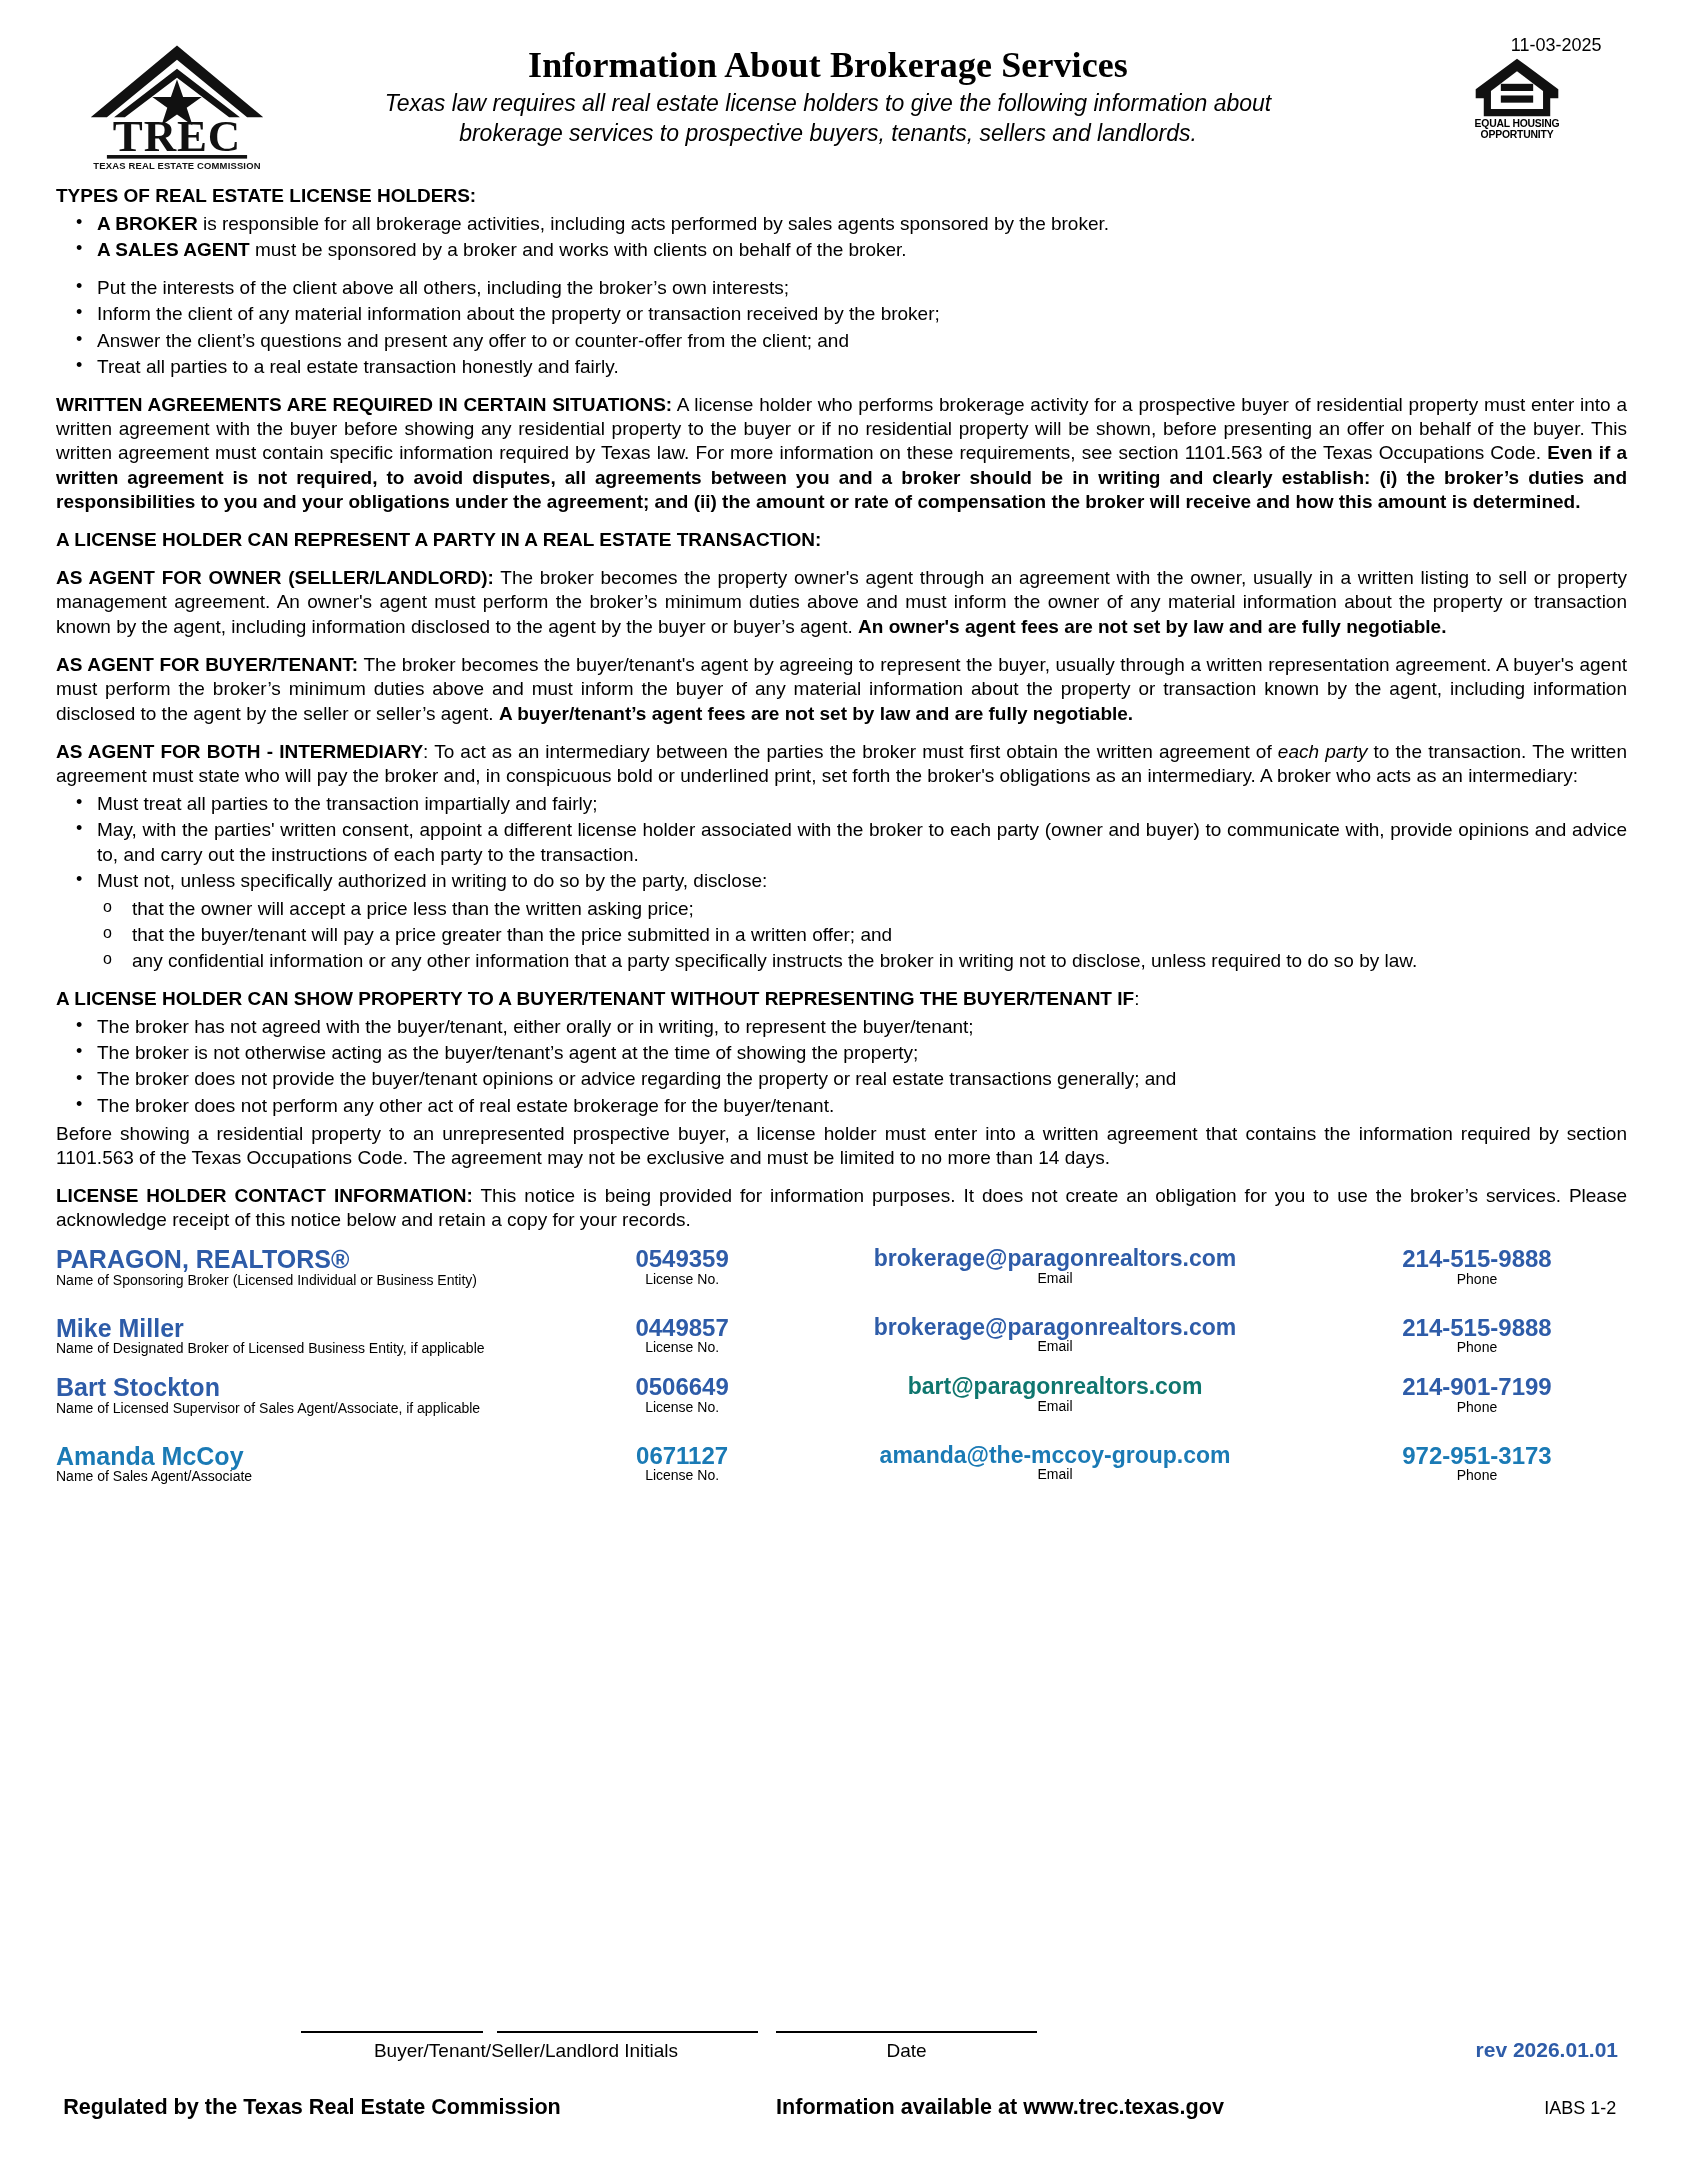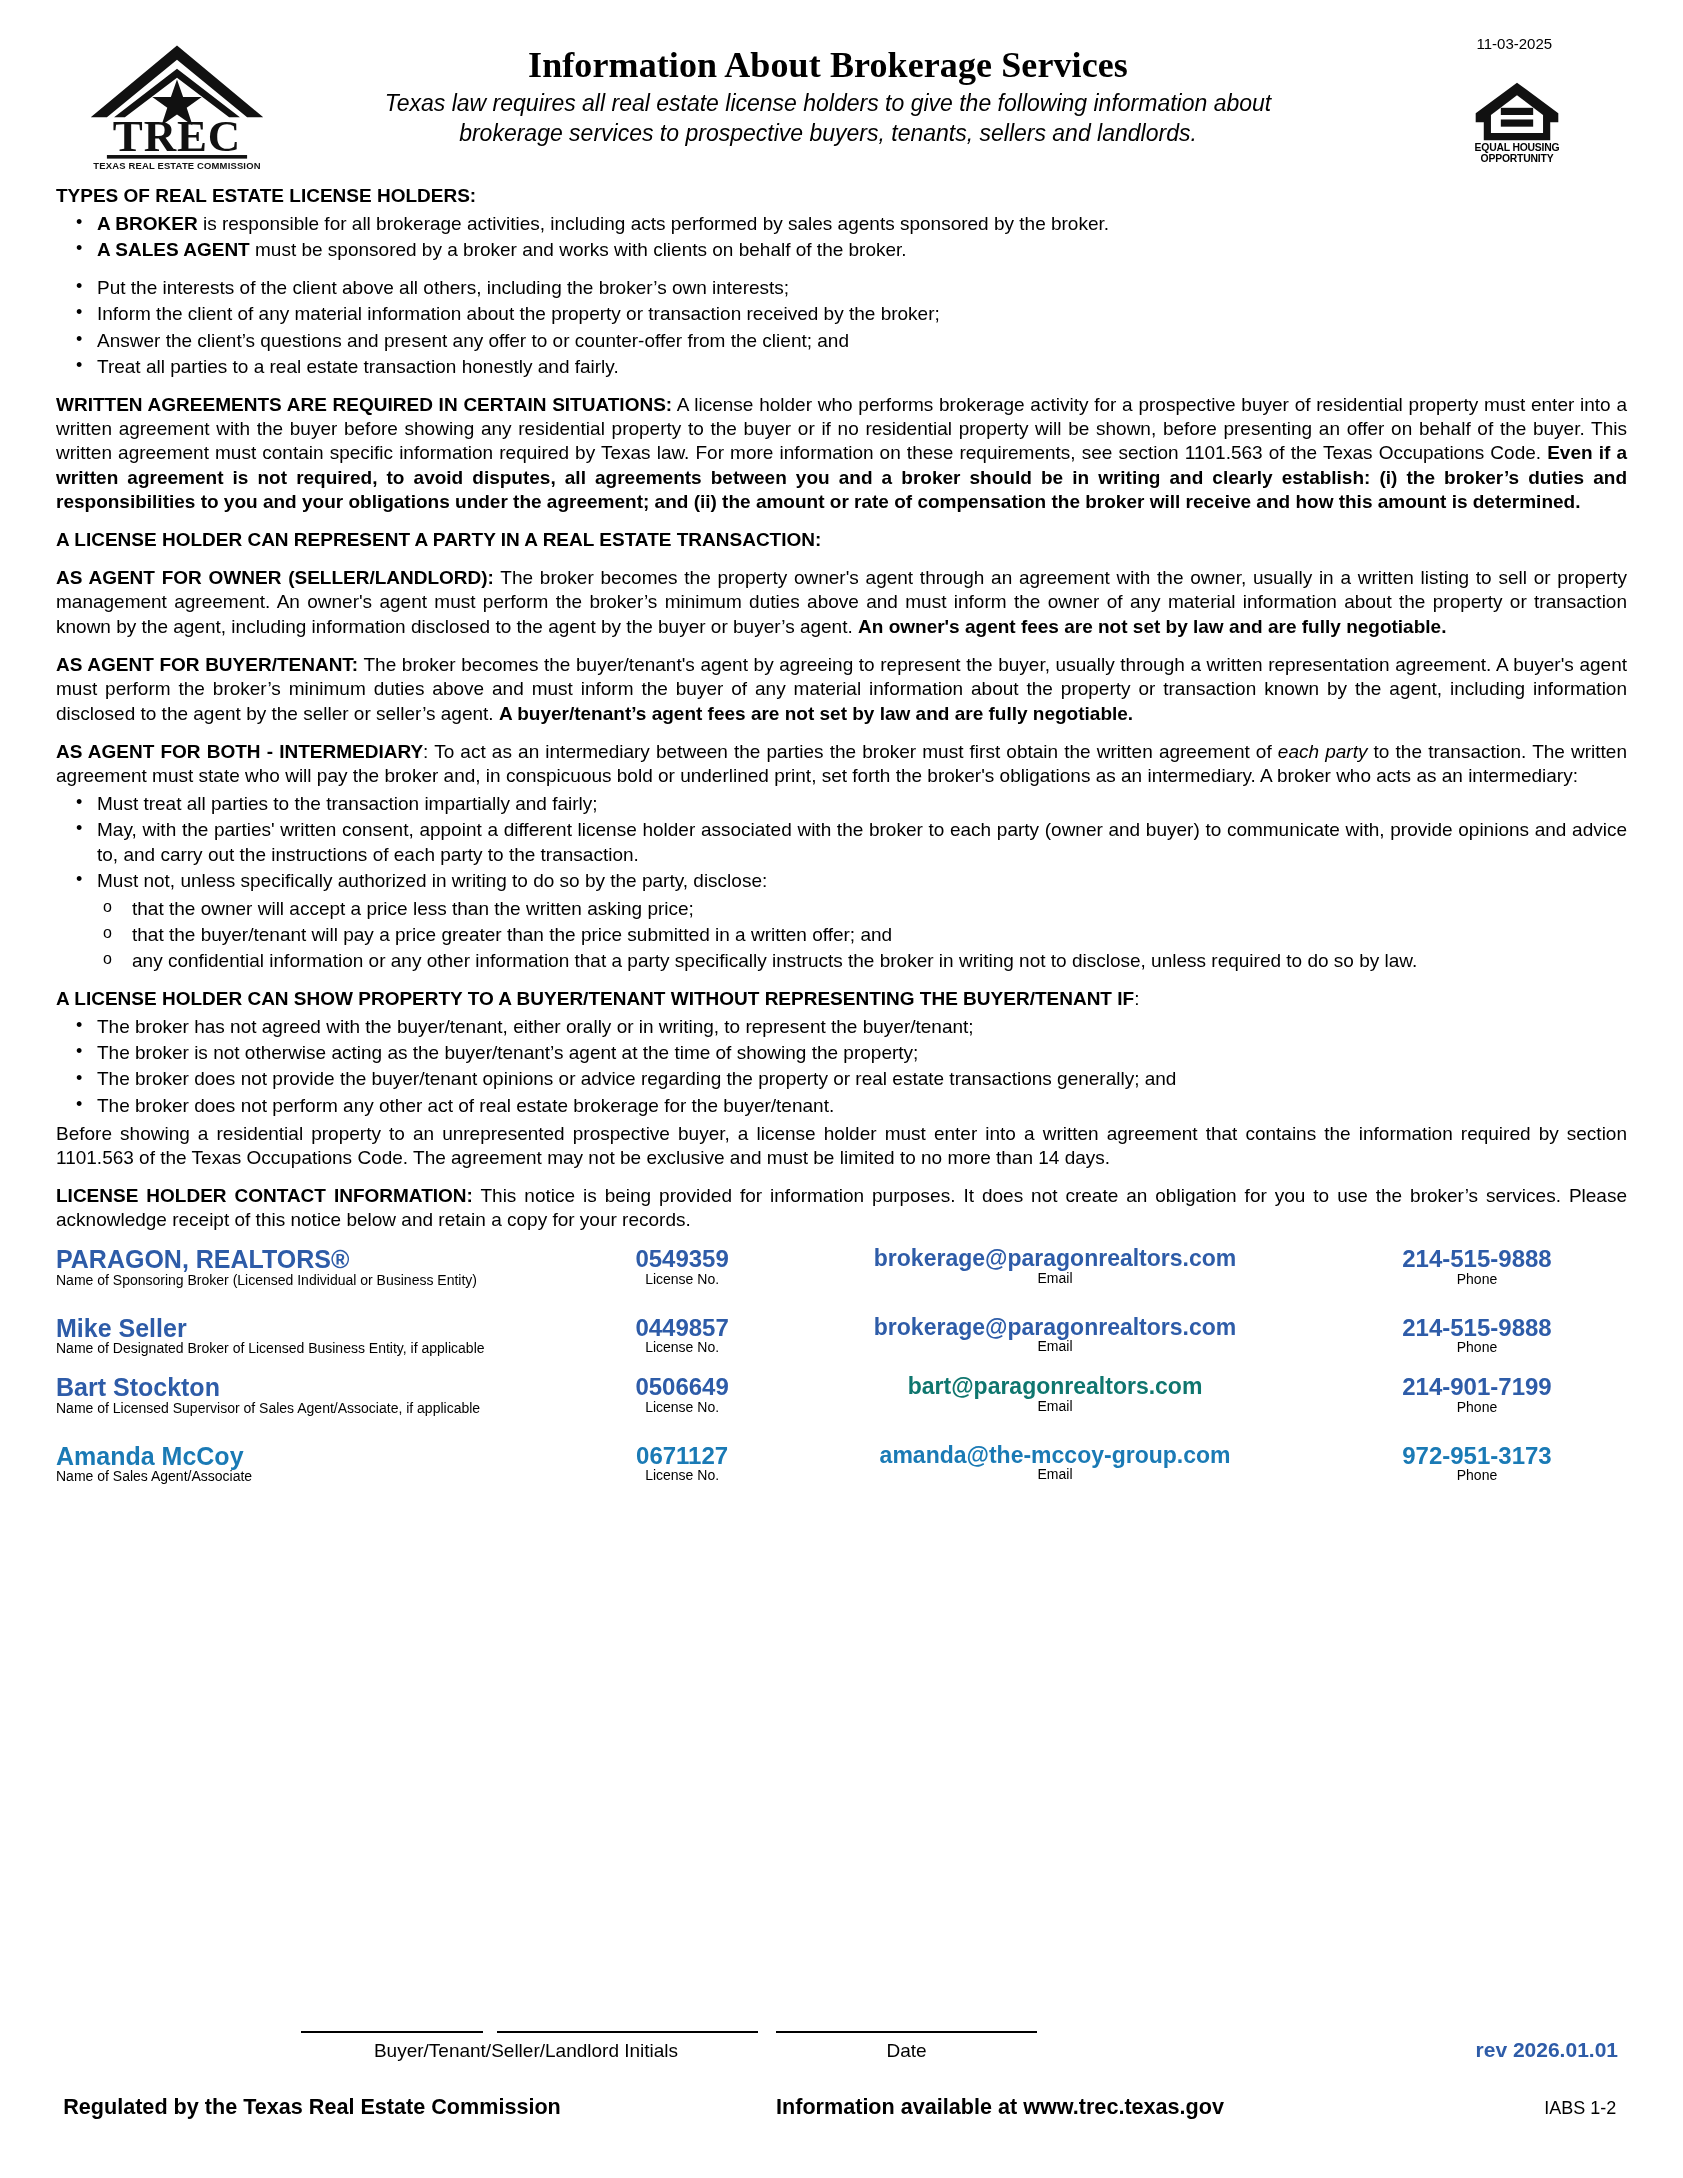--- a/index.html
+++ b/index.html
@@ -61,23 +61,24 @@
 
   .header-right {
     position: absolute;
     right: 20px;
     top: 16px;
     width: 180px;
     text-align: center;
   }
   .rev-date {
     font-family: "Liberation Sans", sans-serif;
-    font-size: 15px;
+    font-size: 18px;
     line-height: 1;
-    margin-bottom: 28px;
+    margin-bottom: 1px;
+    text-align: right;
     padding-right: 5.4px;
   }
   .eho {
     width: 88px;
     margin: 0 auto;
   }
   .eho svg { display: block; }
   .eho-text {
     font-size: 10.4px;
     font-weight: bold;
@@ -338,21 +339,21 @@
             <div class="c-val" style="color:#2e5ca8">214-515-9888</div>
             <div class="c-cap center">Phone</div>
           </td>
         </tr>
         <tr>
             <td class="c-row-spacer" colspan="4"></td>
           </tr>
 
         <tr>
           <td class="col-name">
-            <div class="c-val name-lg" style="color:#2e5ca8">Mike Seller</div>
+            <div class="c-val name-lg" style="color:#2e5ca8">Mike Miller</div>
             <div class="c-cap">Name of Designated Broker of Licensed Business Entity, if applicable</div>
           </td>
           <td class="col-lic">
             <div class="c-val" style="color:#2e5ca8">0449857</div>
             <div class="c-cap center">License No.</div>
           </td>
           <td class="col-email">
             <div class="c-val email-sm" style="color:#2e5ca8">brokerage@paragonrealtors.com</div>
             <div class="c-cap center">Email</div>
           </td>

